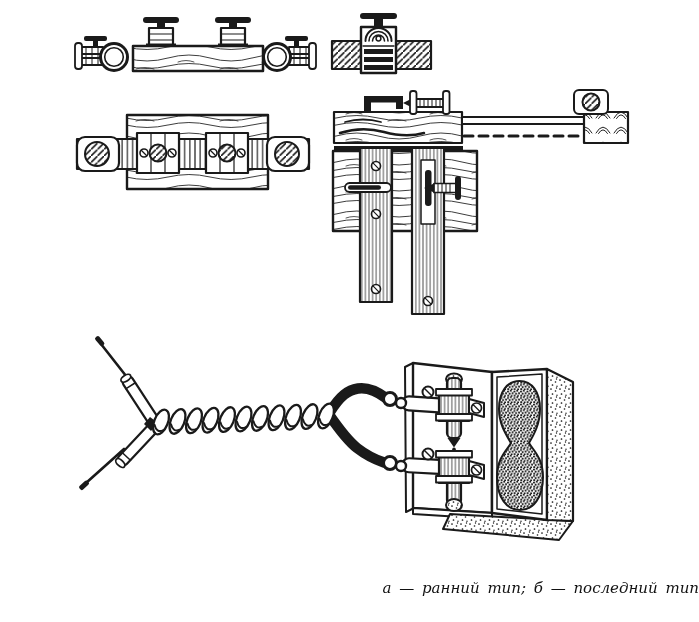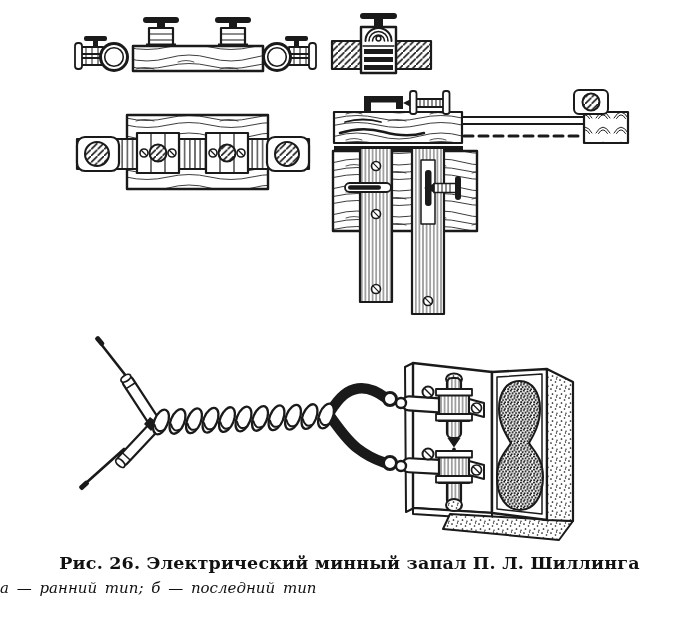--- a/index.html
+++ b/index.html
@@ -4,21 +4,21 @@
 <style>
   html,body{margin:0;padding:0;background:#fff;}
   .page{position:relative;width:699px;height:622px;background:#fff;overflow:hidden;
         font-family:"DejaVu Serif",serif;}
   .page svg{position:absolute;left:0;top:0;stroke-linecap:round;stroke-linejoin:round;}
   .o{fill:#ffffff;stroke:#1a1a1a;}
   .d{fill:#1a1a1a;stroke:none;}
   .ln{fill:none;stroke:#1a1a1a;}
   .cap-title{position:absolute;left:0;right:0;top:553px;text-align:center;
              font-weight:bold;font-size:17.5px;color:#111;letter-spacing:.2px;}
-  .cap-sub{position:absolute;left:0;right:0;top:579px;text-align:left;
+  .cap-sub{position:absolute;left:0;right:0;top:579px;text-align:right;
            font-style:italic;font-size:15px;color:#111;word-spacing:3px;}
 </style>
 </head>
 <body>
 
 <div class="page">
 
 <svg width="699" height="622" viewBox="0 0 699 622">
 <defs>
   <pattern id="wood" patternUnits="userSpaceOnUse" width="84" height="26">
@@ -346,16 +346,15 @@
     <circle class="o" cx="390" cy="399" r="6.5" stroke-width="3"></circle>
     <circle class="o" cx="401" cy="403" r="5" stroke-width="2.4"></circle>
   </g>
   <g>
     <circle class="o" cx="390" cy="463" r="6.5" stroke-width="3"></circle>
     <circle class="o" cx="401" cy="466" r="5" stroke-width="2.4"></circle>
   </g>
 </g>
 </svg>
 
-<div class="cap-title">Рис. 26. Электрический минный запал П. Л. Шиллинга</div>
 <div class="cap-sub">а — ранний тип; б — последний тип</div>
 
 </div>
 
 </body></html>

